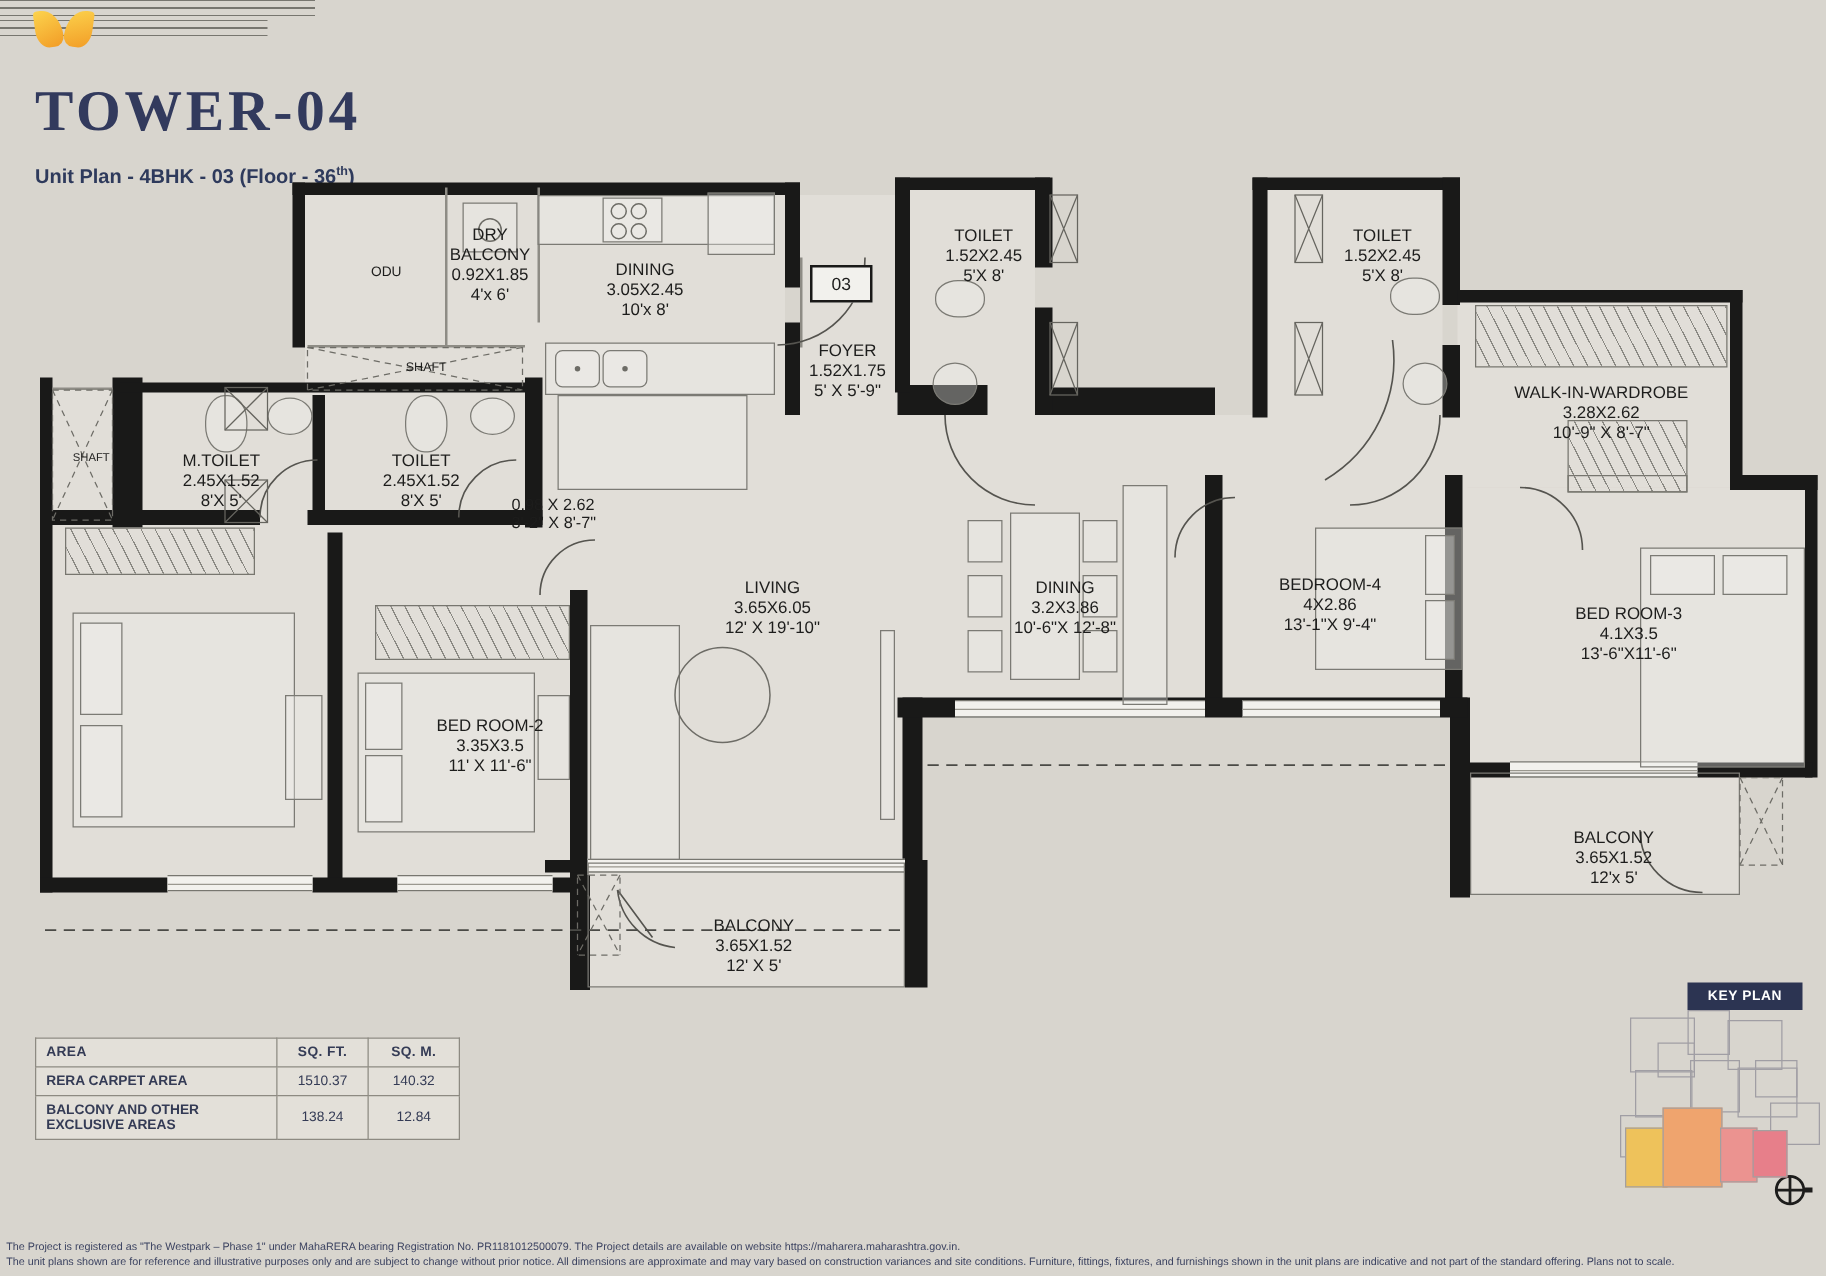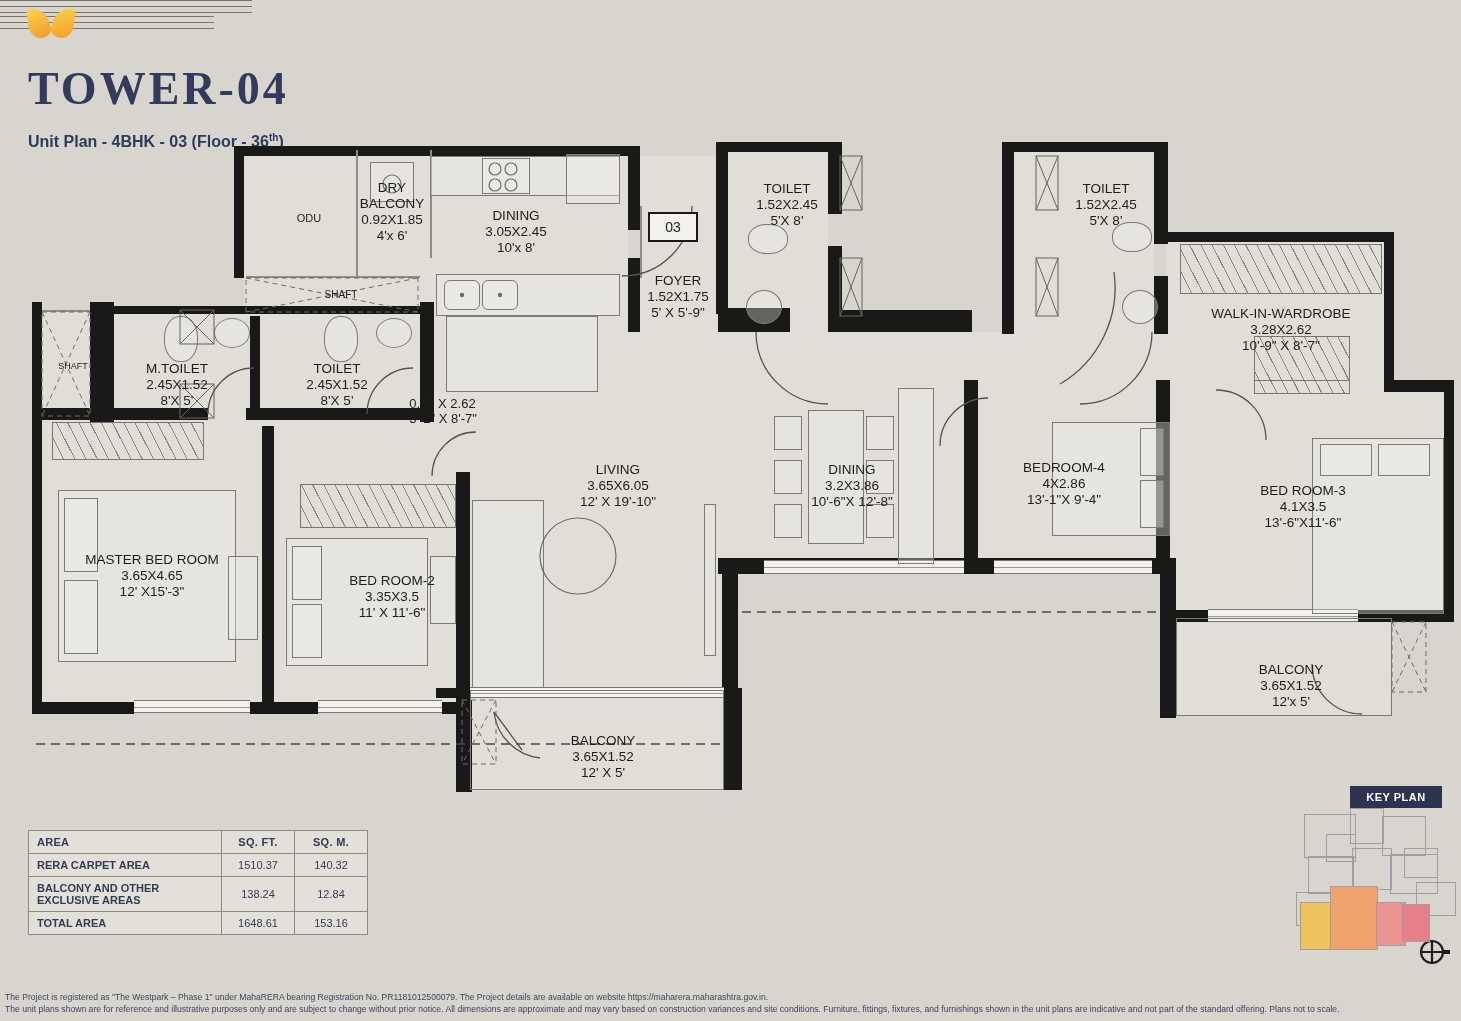--- a/index.html
+++ b/index.html
@@ -230,25 +230,20 @@
       <div class="label" style="left: 618px; top: 486px; font-size: 13.5px;">
         <div>LIVING</div>
         <div>3.65X6.05</div>
         <div>12' X 19'-10"</div>
       </div>
       <div class="label" style="left: 830px; top: 486px; font-size: 13.5px; margin-left: 22px;">
         <div>DINING</div>
         <div>3.2X3.86</div>
         <div>10'-6"X 12'-8"</div>
       </div>
-      <div class="label" style="left: 152px; top: 576px; font-size: 13.5px;">
-        <div>MASTER BED ROOM</div>
-        <div>3.65X4.65</div>
-        <div>12' X15'-3"</div>
-      </div>
       <div class="label" style="left: 392px; top: 597px; font-size: 13.5px;">
         <div>BED ROOM-2</div>
         <div>3.35X3.5</div>
         <div>11' X 11'-6"</div>
       </div>
       <div class="label" style="left: 1064px; top: 484px; font-size: 13.5px;">
         <div>BEDROOM-4</div>
         <div>4X2.86</div>
         <div>13'-1"X 9'-4"</div>
       </div>
@@ -348,25 +343,20 @@
         <tr>
           <td>RERA CARPET AREA</td>
           <td class="num">1510.37</td>
           <td class="num">140.32</td>
         </tr>
         <tr>
           <td>BALCONY AND OTHER EXCLUSIVE AREAS</td>
           <td class="num">138.24</td>
           <td class="num">12.84</td>
         </tr>
-        <tr>
-          <td>TOTAL AREA</td>
-          <td class="num">1648.61</td>
-          <td class="num">153.16</td>
-        </tr>
       </tbody>
   </table>
 
   <div class="keyplan">
     <div class="kpBadge">KEY PLAN</div>
     <div id="kpShapes">
         <div class="kpRect" style="left: 18px; top: 28px; width: 52px; height: 44px;"></div>
         <div class="kpRect" style="left: 64px; top: 22px; width: 34px; height: 36px;"></div>
         <div class="kpRect" style="left: 96px; top: 30px; width: 44px; height: 40px;"></div>
         <div class="kpRect" style="left: 22px; top: 70px; width: 46px; height: 38px;"></div>

